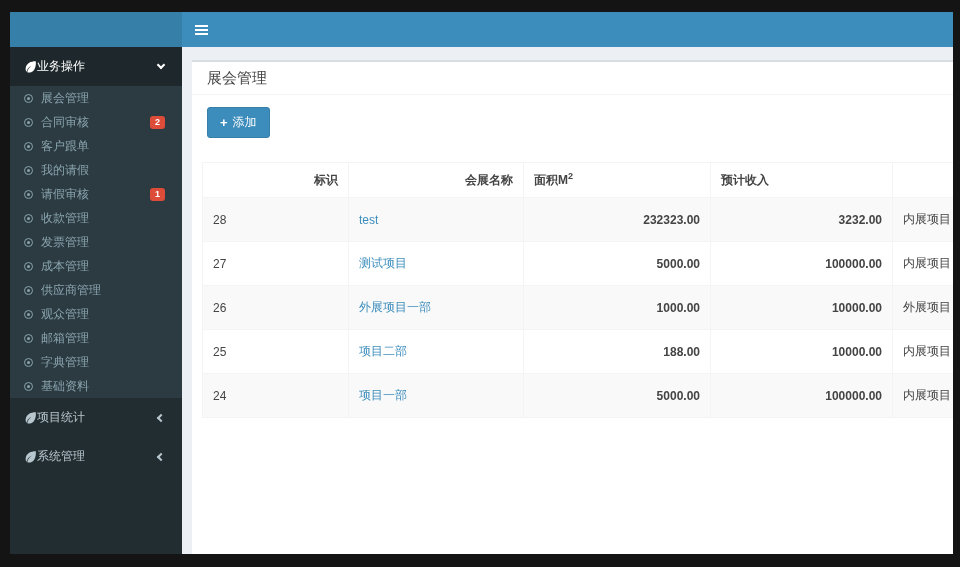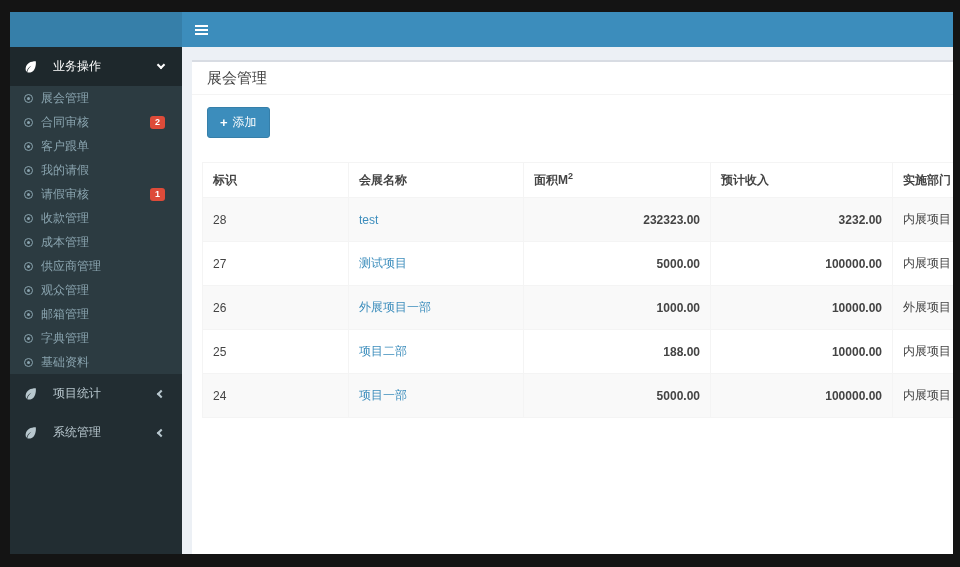--- a/index.html
+++ b/index.html
@@ -23,21 +23,21 @@
   .hamburger {
     width:34px; height:35px; display:flex; flex-direction:column;
     align-items:center; justify-content:center; gap:2px; cursor:pointer;
     margin-left:2px;
   }
   .hamburger i { display:block; width:13px; height:2px; background:#fff; }
   
   .body-row { flex:1; display:flex; overflow:hidden; }
   .sidebar { width:172px; flex:0 0 172px; background:#222d32; font-size:12px; }
   .menu-header {
-    display:flex; align-items:center; gap:16px;
+    display:flex; align-items:center; gap:0;
     padding:11px 14px; color:#b8c7ce; cursor:pointer;
   }
   .menu-header.open { background:#1e282c; color:#fff; }
   .leaf { width:13px; height:13px; flex:0 0 13px; }
   .submenu { list-style:none; background:#2c3b41; }
   .submenu li {
     display:flex; align-items:center; gap:8px;
     padding:5px 5px 5px 14px; color:#8aa4af; cursor:pointer;
     line-height:14px;
   }
@@ -74,21 +74,21 @@
     font-family:inherit;
   }
   .btn-add .plus { font-weight:bold; font-size:13px; line-height:12px; }
   
   table.grid {
     border-collapse:collapse; table-layout:fixed;
     width:850px; margin:24px 0 0 -5px;
     font-size:12px; color:#444;
   }
   .grid th, .grid td { border:1px solid #f4f4f4; padding:8px 10px; overflow:hidden; white-space:nowrap; }
-  .grid th { font-weight:bold; text-align:left; }
+  .grid th { font-weight:bold; text-align:right; }
   .grid td { padding-top:13px; padding-bottom:13px; }
   .grid tbody tr:nth-child(odd) { background:#f9f9f9; }
   .col-id   { width:146px; }
   .col-name { width:175px; }
   .col-area { width:187px; }
   .col-income { width:182px; }
   .col-dept { width:160px; }
   .num { text-align:right;font-weight:bold; }
   .grid th.num { text-align:left; }
   .grid a { color:#3c8dbc; text-decoration:none; cursor:pointer;margin-top:8px; }
@@ -144,20 +144,24 @@
             <span class="circle-o"></span>
             <span>请假审核</span>
             <span class="badge">1</span>
           </li>
         <li>
             <span class="circle-o"></span>
             <span>收款管理</span>
           </li>
         <li>
             <span class="circle-o"></span>
+            <span>发票管理</span>
+          </li>
+        <li>
+            <span class="circle-o"></span>
             <span>成本管理</span>
           </li>
         <li>
             <span class="circle-o"></span>
             <span>供应商管理</span>
           </li>
         <li>
             <span class="circle-o"></span>
             <span>观众管理</span>
           </li>

